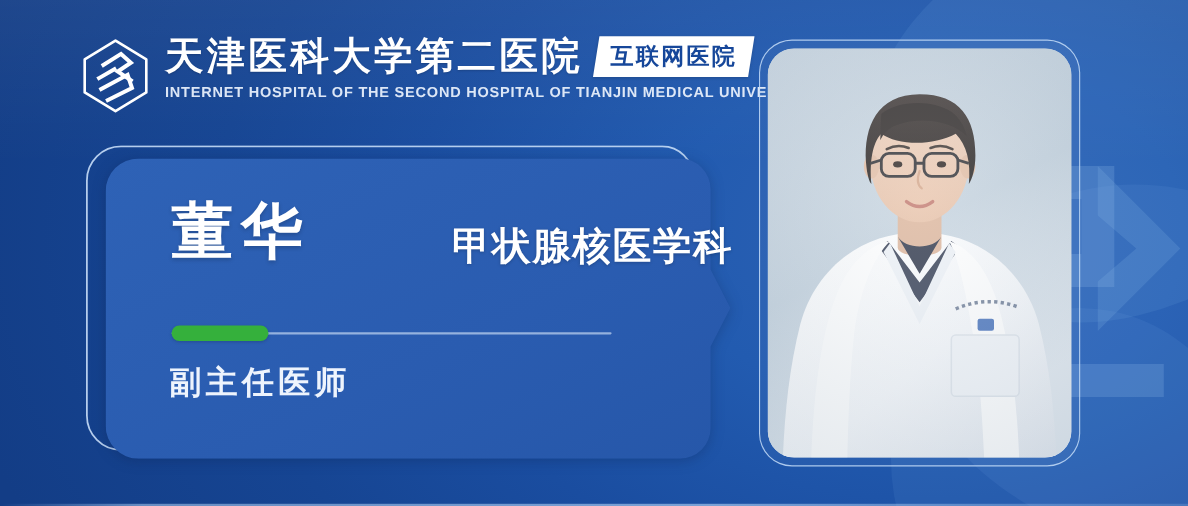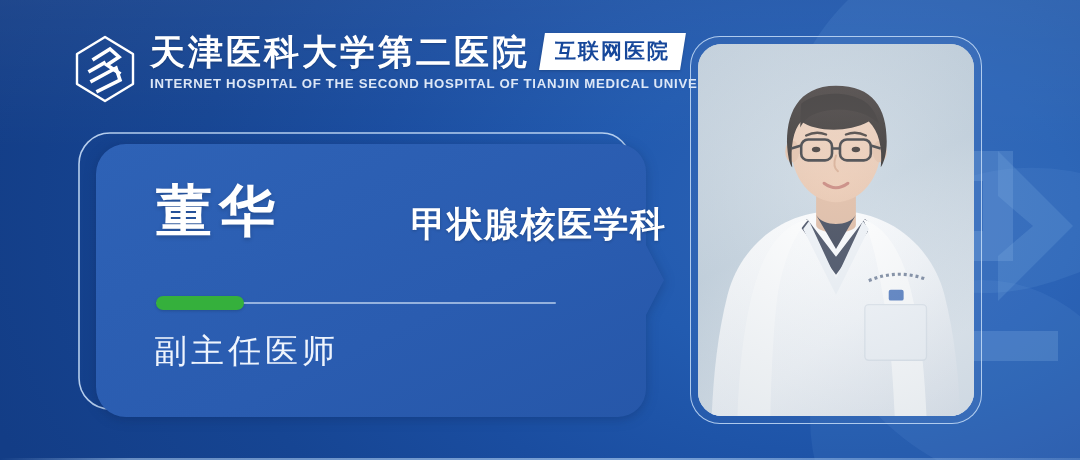--- a/index.html
+++ b/index.html
@@ -192,22 +192,22 @@
     width: 90px; height: 14px;
     background: #35b03c;
     border-radius: 7px;
     box-shadow: 0 1px 3px rgba(0,0,0,0.18);
   }
   .doctor-title {
     position: absolute;
     left: 60px;
     top: 190px;
     color: #eef4fd;
-    font-size: 33px;
-    font-weight: 400;
+    font-size: 29px;
+    font-weight: 700;
     letter-spacing: 4px;
     line-height: 1;
   }
 
   
   .portrait-frame {
     position: absolute;
     left: 690px;
     top: 36px;
     width: 292px;

